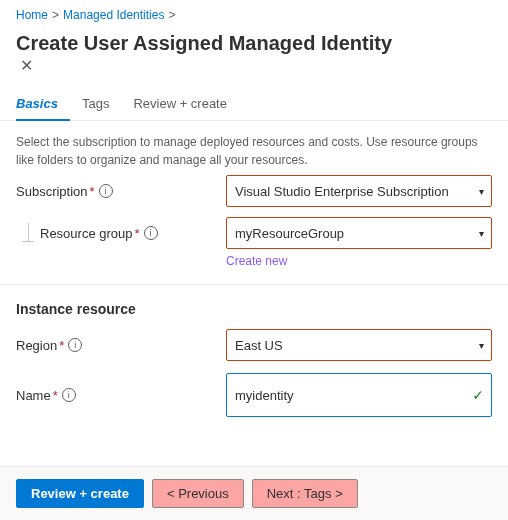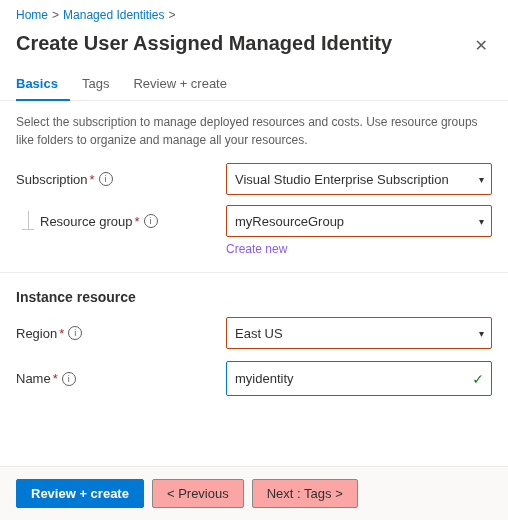--- a/index.html
+++ b/index.html
@@ -16,23 +16,24 @@
       display: flex;
       align-items: center;
       padding: 8px 16px 4px;
       font-size: 12px;
       color: #0078d4;
     }
     .breadcrumb span { color: #605e5c; margin: 0 4px; }
     .breadcrumb a { color: #0078d4; text-decoration: none; cursor: pointer; }
     .header {
       display: flex;
-      align-items: flex-end;
+      align-items: flex-start;
       justify-content: space-between;
       padding: 4px 16px 12px;
+      flex-direction: column;
     }
     .header h1 {
       font-size: 20px;
       font-weight: 600;
       color: #323130;
       line-height: 1.3;
     }
     .close-btn {
       background: none;
       border: none;
@@ -54,33 +55,33 @@
       cursor: pointer;
       border-bottom: 2px solid transparent;
       margin-bottom: -1px;
       color: #605e5c;
     }
     .tab.active {
       border-bottom: 2px solid #0078d4;
       color: #0078d4;
       font-weight: 600;
     }
-    .tab:first-child { padding-left: 0; }
+    .tab:first-child { padding-left: 0; font-style: italic; }
     .section-title {
       font-size: 14px;
       font-weight: 700;
       color: #323130;
       padding: 0 16px;
       margin-bottom: 6px;
     }
     .section-desc {
       font-size: 12px;
       color: #605e5c;
       padding: 0 16px;
-      margin-bottom: 8px;
+      margin-bottom: 0;
       line-height: 1.5;
     }
     .form-row {
       display: flex;
       align-items: center;
       padding: 6px 16px;
       min-height: 36px;
     }
     .label-col {
       width: 210px;
@@ -144,21 +145,21 @@
       padding: 2px 0;
       display: inline-block;
     }
     .input-box {
       width: 100%;
       padding: 5px 28px 5px 8px;
       border: 1px solid #0078d4;
       border-radius: 2px;
       font-size: 13px;
       color: #323130;
-      height: 35px;
+      height: 44px;
       outline: none;
       position: relative;
     }
     .input-wrapper {
       position: relative;
       width: 100%;
     }
     .check-icon {
       position: absolute;
       right: 8px;

